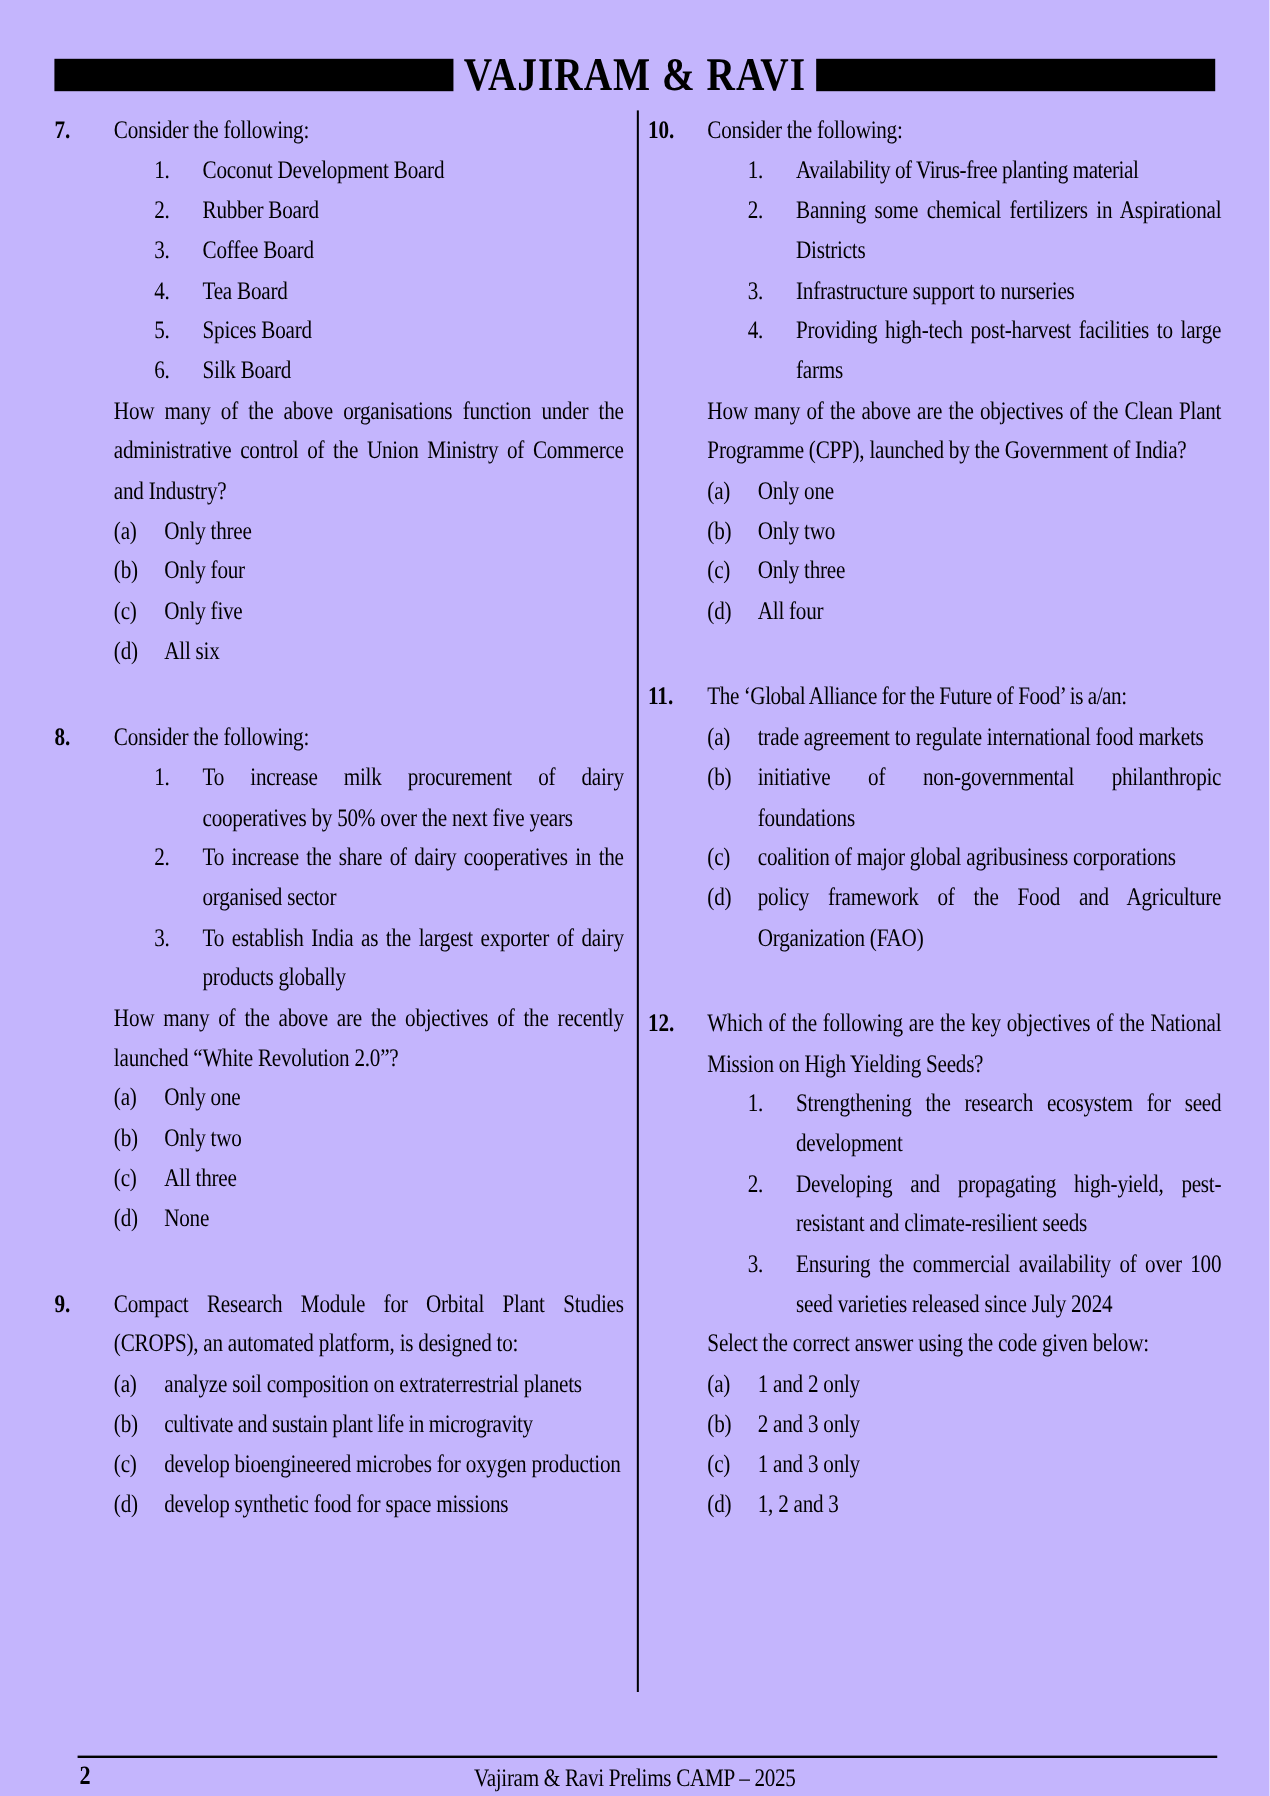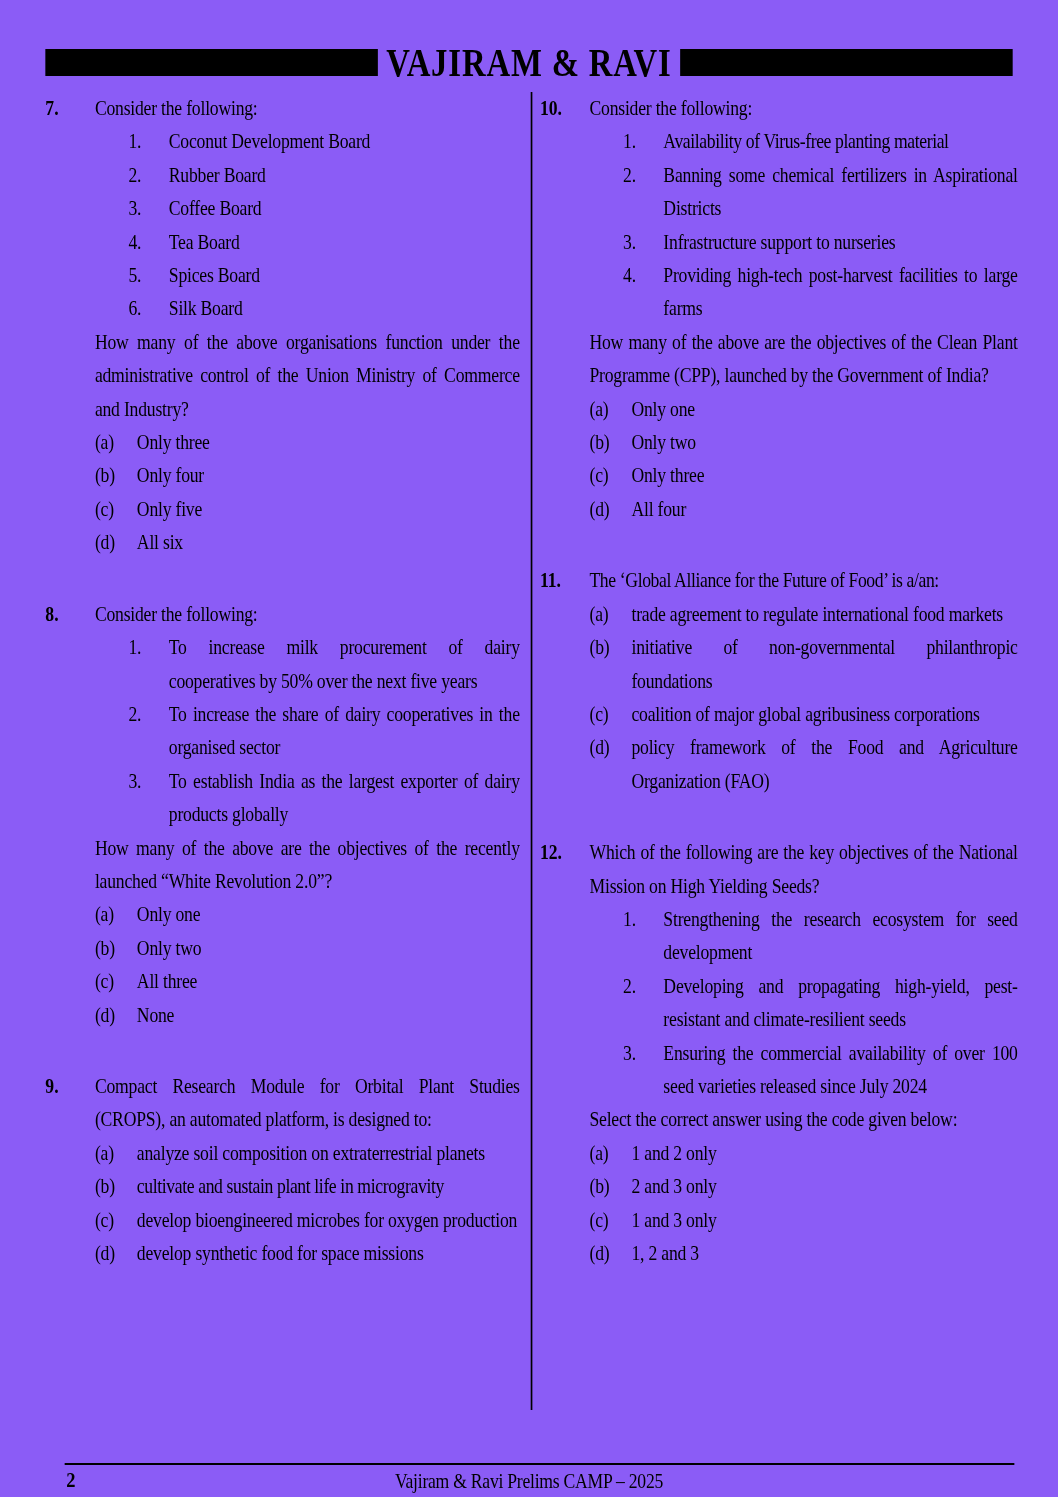--- a/index.html
+++ b/index.html
@@ -1,19 +1,19 @@
 <!DOCTYPE html>
 <html><head>
 <meta charset="utf-8">
 <style>
   * { margin:0; padding:0; box-sizing:border-box; }
   html,body { background:#ffffff; }
   .page {
     position:relative; width:1058px; height:1497px;
-    background:#8b5cf6; overflow:hidden;
+    background:#c4b5fd; overflow:hidden;
     font-family:"Liberation Serif","DejaVu Serif",serif;
     color:#000;
   }
   
   .scaled {
     position:relative; width:1260px; height:1497px;
     transform:scaleX(0.8397); transform-origin:0 0;
   }
 
   

